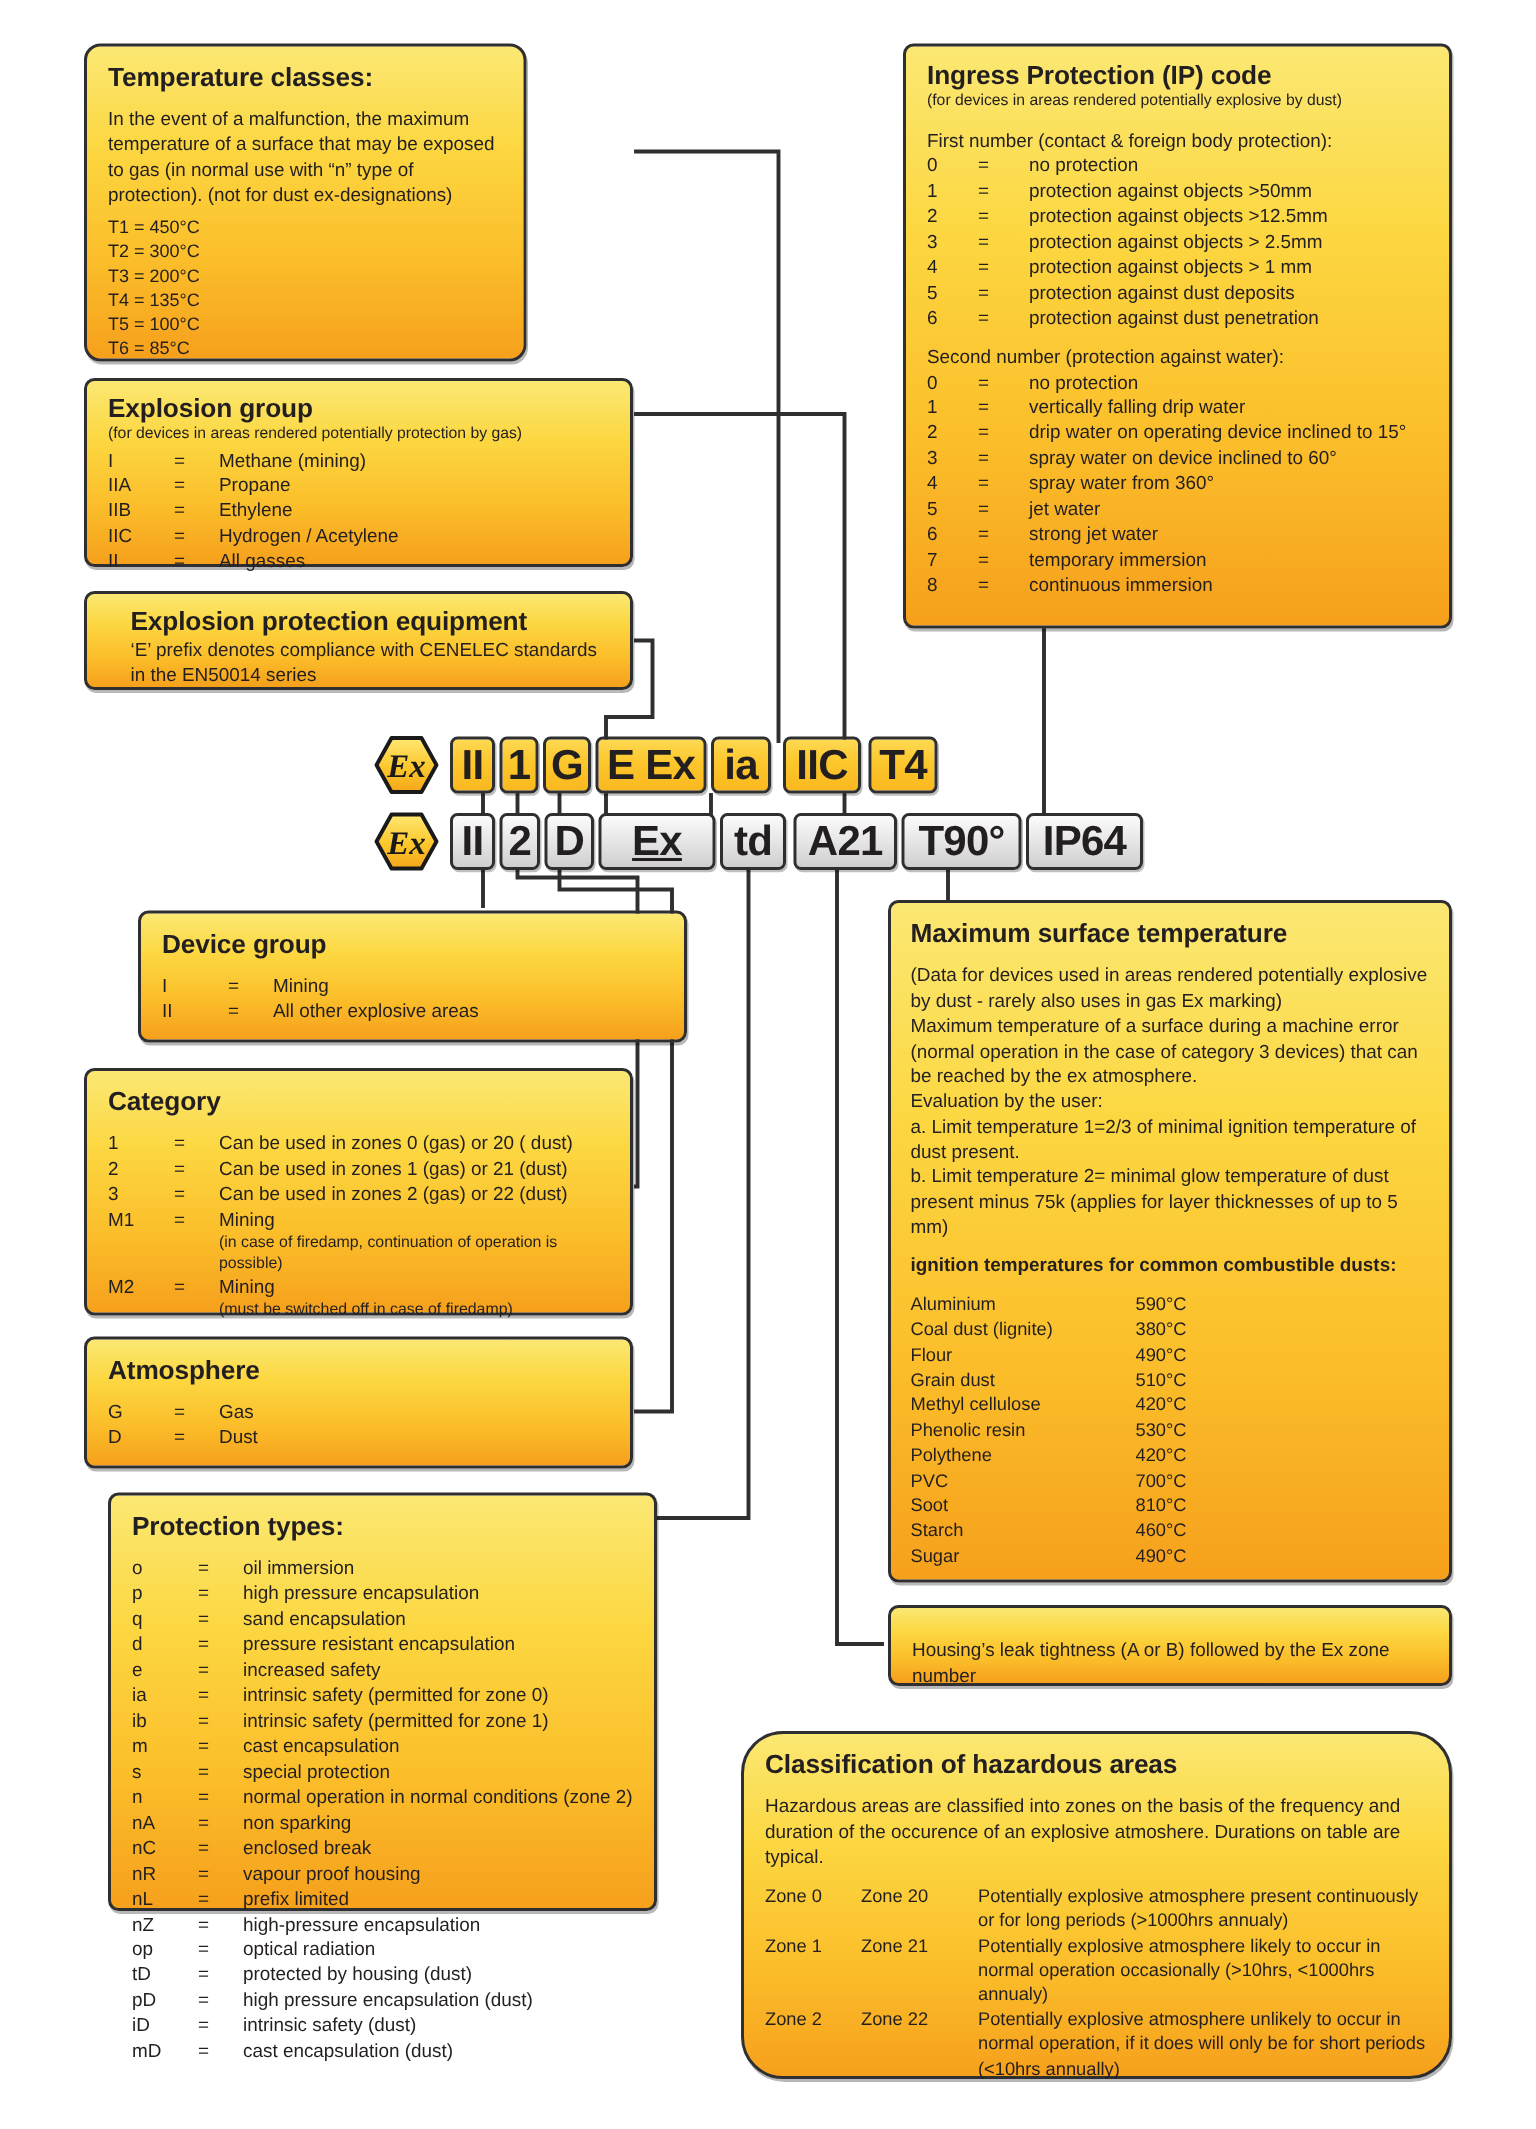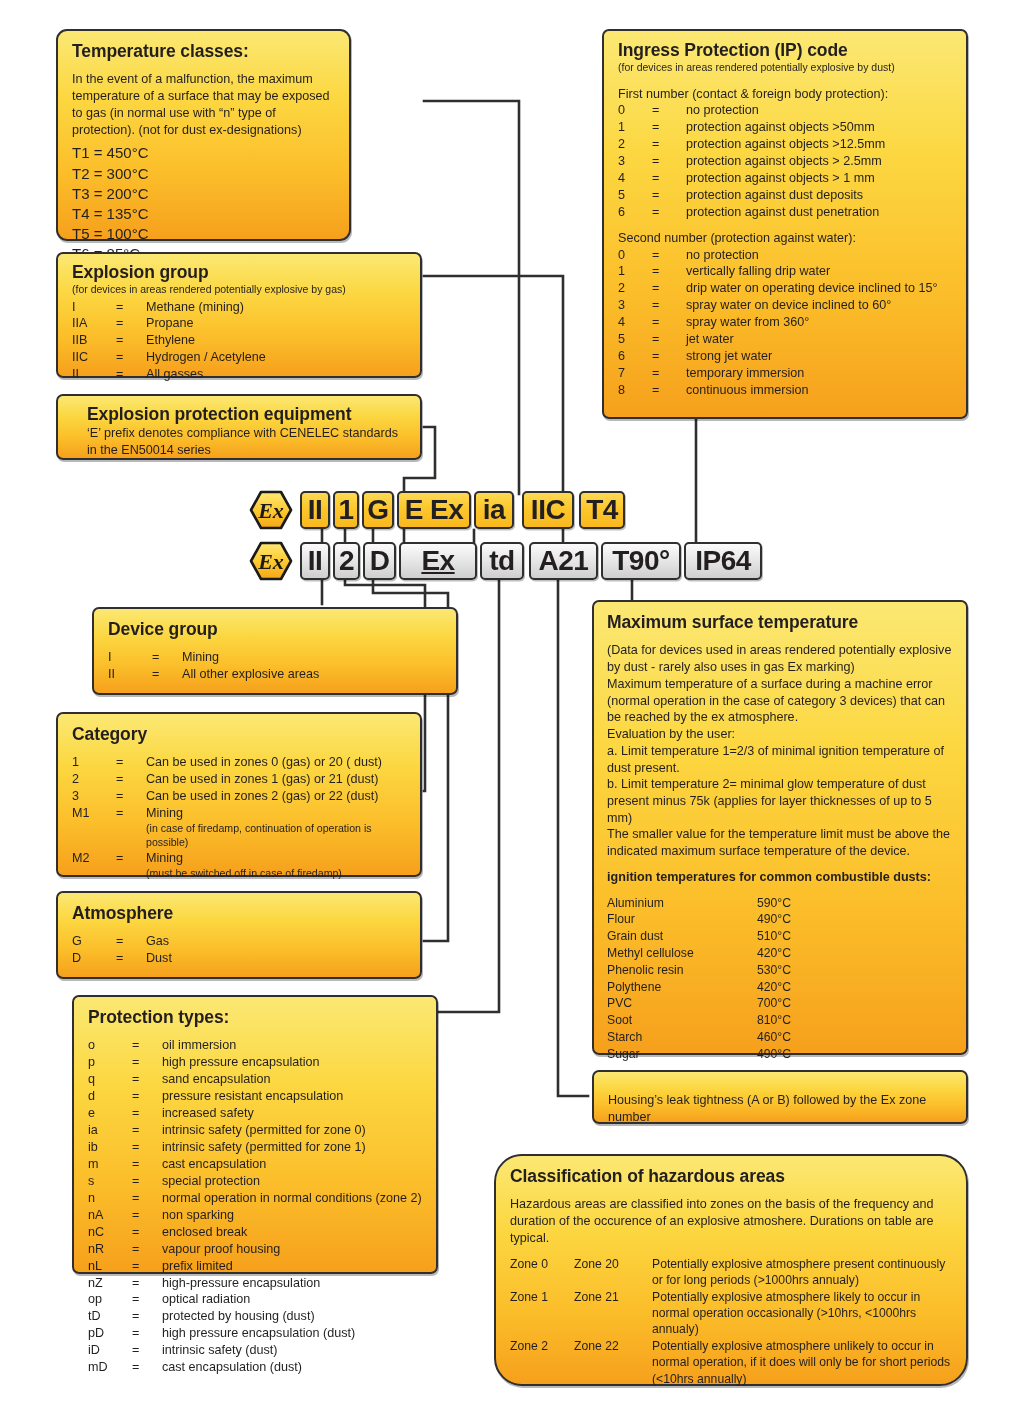--- a/index.html
+++ b/index.html
@@ -29,21 +29,21 @@
   .gap-s{height:5px;}
   
   .defs{display:block;font-size:12.6px;line-height:1.345;}
   .def{display:flex;align-items:flex-start;}
   .def .k{width:44px;flex:0 0 44px;}
   .def .eq{width:30px;flex:0 0 30px;}
   .def .v{flex:1 1 auto;}
   .def .note{font-size:10.6px;line-height:1.3;}
   .defs.narrowk .def .k{width:34px;flex:0 0 34px;}
   .defs.narrowk .def .eq{width:34px;flex:0 0 34px;}
-  .tlist{font-size:15px;line-height:1.345;}
+  .tlist{font-size:12px;line-height:1.345;}
   
   .dusts{font-size:12.2px;line-height:1.375;}
   .dust{display:flex;}
   .dust .n{width:150px;flex:0 0 150px;}
   .dust .t{flex:0 0 auto;}
   .strong{font-weight:bold;}
   
   .zones{font-size:12.2px;line-height:1.35;}
   .zrow{display:flex;align-items:flex-start;margin-bottom:0px;}
   .zrow .z1{width:64px;flex:0 0 64px;}
@@ -208,21 +208,21 @@
       <div class="def">
           <span class="k">8</span>
           <span class="eq">=</span>
           <span class="v">continuous immersion</span>
         </div>
     </div>
   </div>
 
   <div class="box" style="left:56px;top:252px;width:366px;height:126px;padding-top:7px;">
     <h2>Explosion group</h2>
-    <div class="sub">(for devices in areas rendered potentially explosive by gas)</div>
+    <div class="sub">(for devices in areas rendered potentially protection by gas)</div>
     <div class="defs">
       <div class="def">
           <span class="k">I</span>
           <span class="eq">=</span>
           <span class="v">Methane (mining)</span>
         </div>
       <div class="def">
           <span class="k">IIA</span>
           <span class="eq">=</span>
           <span class="v">Propane</span>
@@ -471,28 +471,31 @@
   </div>
 
   <div class="box" style="left:592px;top:600px;width:376px;height:455px;padding-left:13px;padding-right:12px;">
     <h2>Maximum surface temperature</h2>
     <div class="gap"></div>
     <p>(Data for devices used in areas rendered potentially explosive by dust - rarely also uses in gas Ex marking)</p>
     <p>Maximum temperature of a surface during a machine error (normal operation in the case of category 3 devices) that can be reached by the ex atmosphere.</p>
     <p>Evaluation by the user:</p>
     <p>a.   Limit temperature 1=2/3 of minimal ignition temperature of dust present.</p>
     <p>b.   Limit temperature 2= minimal glow temperature of dust present minus 75k (applies for layer thicknesses of up to 5 mm)</p>
-    <p>The smaller value for the temperature limit must be above the indicated maximum surface temperature of the device.</p>
     <div class="gap"></div>
     <p class="strong">ignition temperatures for common combustible dusts:</p>
     <div class="gap"></div>
     <div class="dusts">
       <div class="dust">
           <span class="n">Aluminium</span>
           <span class="t">590°C</span>
+        </div>
+      <div class="dust">
+          <span class="n">Coal dust (lignite)</span>
+          <span class="t">380°C</span>
         </div>
       <div class="dust">
           <span class="n">Flour</span>
           <span class="t">490°C</span>
         </div>
       <div class="dust">
           <span class="n">Grain dust</span>
           <span class="t">510°C</span>
         </div>
       <div class="dust">

